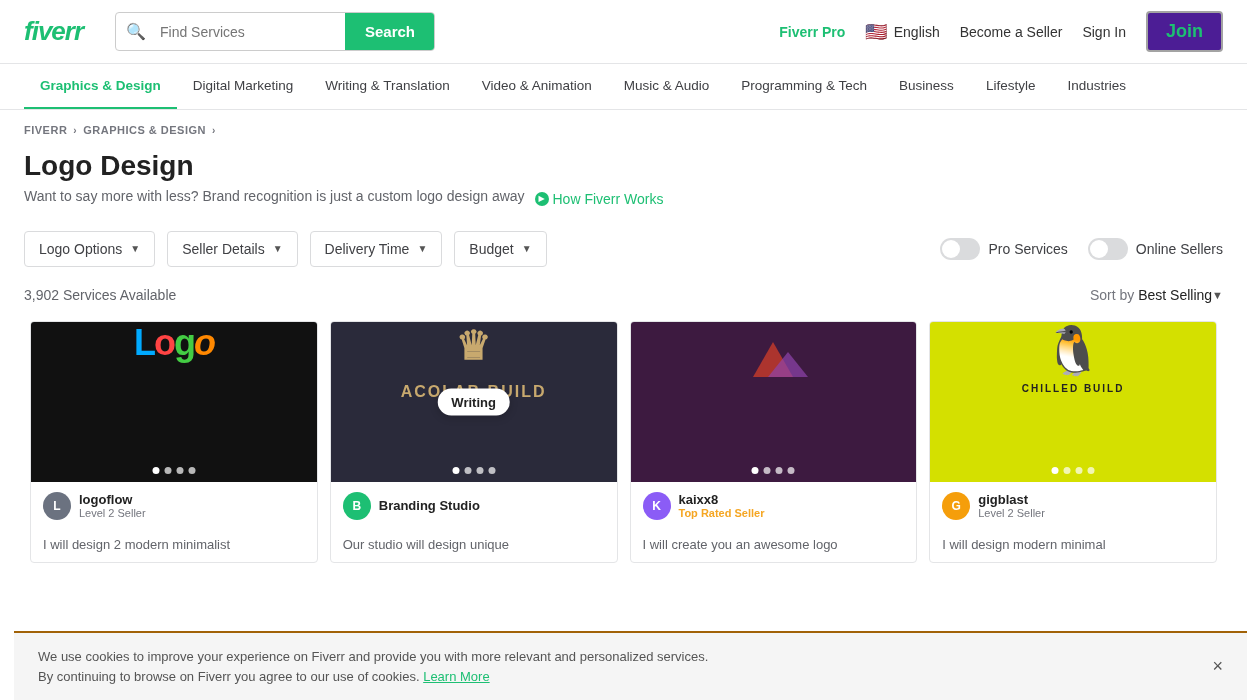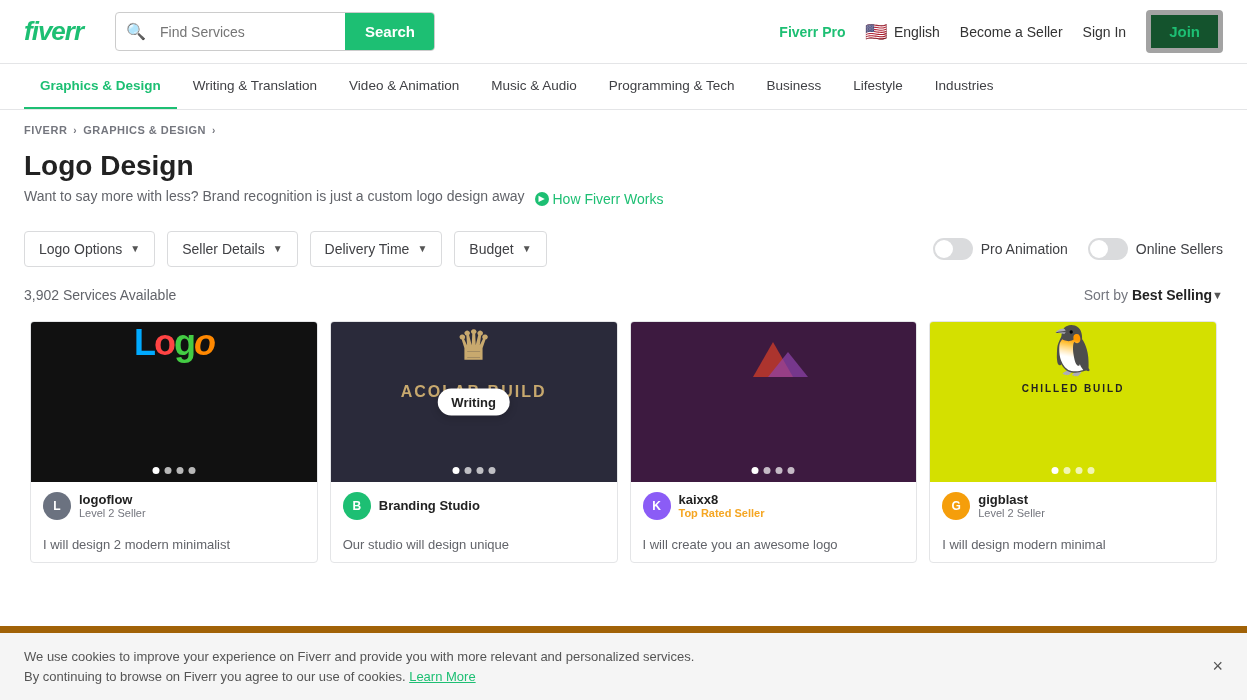--- a/index.html
+++ b/index.html
@@ -77,26 +77,26 @@
       font-size: 14px;
       color: #333;
       cursor: pointer;
     }
     .sign-in-link {
       font-size: 14px;
       color: #333;
       cursor: pointer;
     }
     .join-btn {
-      border: 5px solid #a3a3a3;
+      border: 2px solid #a3a3a3;
       color: #1dbf73;
-      background: #14532d;
+      background: #4c1d95;
       padding: 8px 18px;
       border-radius: 4px;
-      font-size: 15px;
+      font-size: 18px;
       font-weight: 600;
       cursor: pointer;
     }
 
     
     .category-nav {
       display: flex;
       align-items: center;
       border-bottom: 1px solid #e4e5e7;
       padding: 0 24px;
@@ -229,21 +229,21 @@
     .sort-wrap {
       margin-left: auto;
       display: flex;
       align-items: center;
       gap: 0;
       font-size: 14px;
       color: #404145;
       cursor: pointer;
     }
     .sort-label { color: #74767e; }
-    .sort-value { font-weight: 700; color: #222; }
+    .sort-value { font-weight: 400; color: #222; }
     .sort-chevron { font-size: 11px; color: #555; }
 
     
     .cards-grid {
       display: grid;
       grid-template-columns: repeat(4, 1fr);
       gap: 0;
       padding: 0 24px;
     }
     .card {
@@ -338,24 +338,24 @@
       font-size: 13px;
       color: #62646a;
       margin-top: 16px;
       line-height: 1.4;
     }
 
     
     .cookie-banner {
       position: fixed;
       bottom: 0;
-      left: 0;
+      left: 14px;
       right: 0;
       background: #f5f5f5;
-      border-top: 7px solid #a16207;
+      border-top: 2px solid #a16207;
       padding: 14px 24px;
       display: flex;
       align-items: center;
       justify-content: space-between;
       font-size: 13px;
       color: #555;
       z-index: 100;
     }
     .cookie-text { flex: 1; line-height: 1.5; }
     .cookie-link { color: #1dbf73; cursor: pointer; text-decoration: underline; }
@@ -438,20 +438,21 @@
       <span>English</span>
     </div>
     <span class="nav-link">Become a Seller</span>
     <span class="sign-in-link">Sign In</span>
     <button class="join-btn">Join</button>
   </nav>
 </header>
 
 <nav class="category-nav">
   <div class="cat-item active">Graphics &amp; Design</div>
+  <div class="cat-item">Digital Marketing</div>
   <div class="cat-item">Writing &amp; Translation</div>
   <div class="cat-item">Video &amp; Animation</div>
   <div class="cat-item">Music &amp; Audio</div>
   <div class="cat-item">Programming &amp; Tech</div>
   <div class="cat-item">Business</div>
   <div class="cat-item">Lifestyle</div>
   <div class="cat-item">Industries</div>
 </nav>
 
 <div class="breadcrumb">
@@ -486,21 +487,21 @@
     <span class="filter-chevron">▼</span>
   </button>
   <button class="filter-btn">
     <span>Budget</span>
     <span class="filter-chevron">▼</span>
   </button>
 
   <div class="toggles-wrap">
     <div class="toggle-wrap">
       <div class="toggle"></div>
-      <span>Pro Animation</span>
+      <span>Pro Services</span>
     </div>
     <div class="toggle-wrap">
       <div class="toggle"></div>
       <span>Online Sellers</span>
     </div>
   </div>
 </div>
 
 <div class="results-bar">
   <span class="results-count">3,902 Services Available</span>

